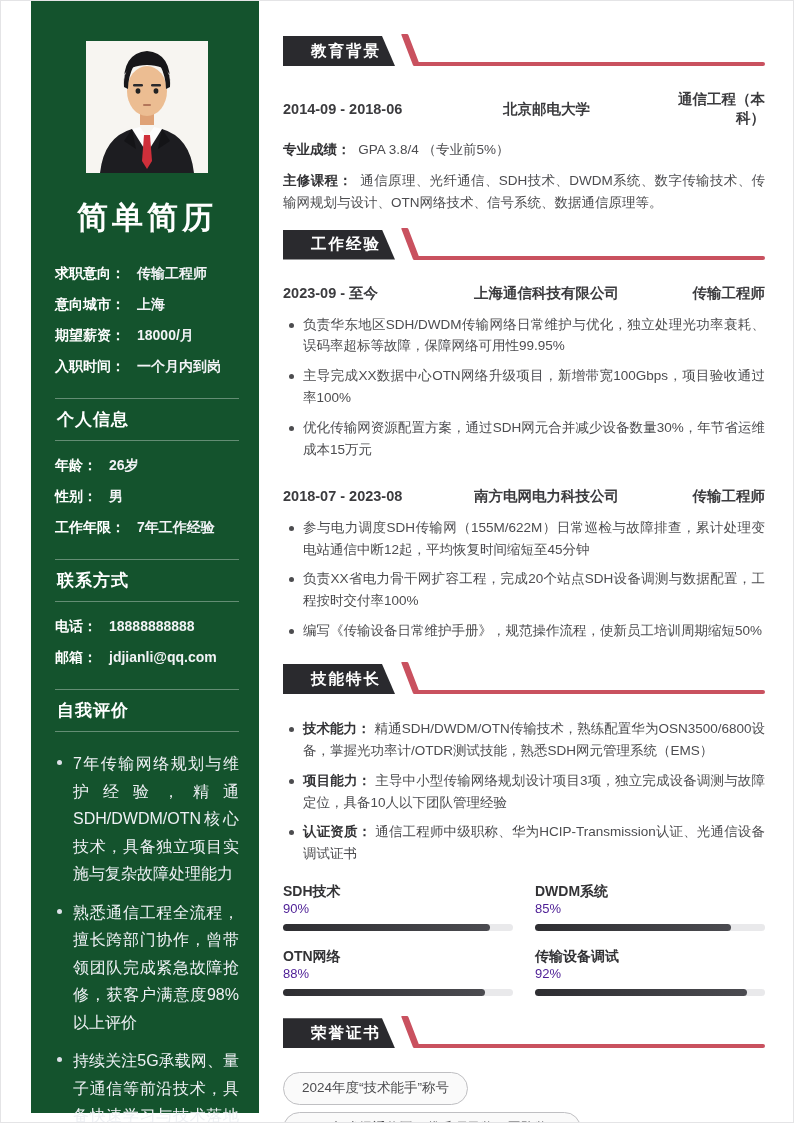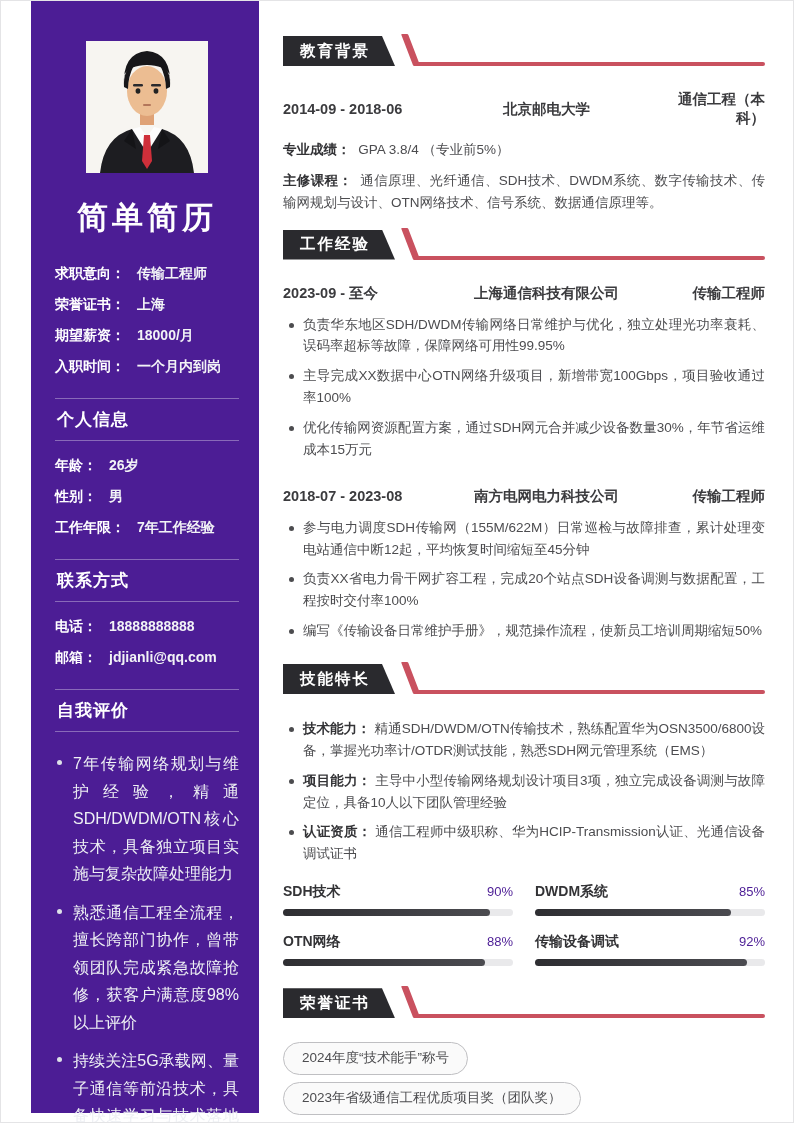--- a/index.html
+++ b/index.html
@@ -1,56 +1,56 @@
 <!DOCTYPE html>
 <html><head>
 <meta charset="utf-8">
 <style>
   html,body{margin:0;padding:0;background:#fff;}
   body{width:794px;height:1123px;position:relative;font-family:"Liberation Sans","DejaVu Sans",sans-serif;}
   .page{position:absolute;inset:0;width:794px;height:1123px;background:#fff;box-sizing:border-box;border:1px solid #e4e4e6;overflow:hidden;}
 
   
-  .sidebar{position:absolute;left:30px;top:0;width:228px;height:1112px;background:#4c1d95;color:#eef0f4;box-sizing:border-box;padding:40px 20px 0 24px;}
+  .sidebar{position:absolute;left:30px;top:0;width:228px;height:1112px;background:#14532d;color:#eef0f4;box-sizing:border-box;padding:40px 20px 0 24px;}
   .photo-box{width:122px;height:132px;margin:0 auto;background:#f7f5f1;overflow:hidden;}
   .photo-box svg{display:block;}
   .name{margin:24px 0 0;text-align:center;color:#ffffff;font-size:31px;font-weight:700;letter-spacing:4px;}
   .kv-list{margin-top:26px;}
   .kv{display:flex;align-items:baseline;margin-bottom:13px;font-size:14px;}
   .kv-label{font-weight:700;color:#ffffff;margin-right:12px;white-space:nowrap;}
   .kv-value{font-weight:700;color:#f2f3f6;}
   .side-head{margin-top:22px;margin-bottom:16px;padding:9px 2px;border-top:1px solid rgba(255,255,255,.34);border-bottom:1px solid rgba(255,255,255,.34);font-size:17px;font-weight:700;color:#ffffff;letter-spacing:1px;}
   .side-blist{list-style:none;margin:18px 0 0;padding:0;}
   .side-blist li{position:relative;padding-left:18px;margin-bottom:11px;font-size:16px;line-height:1.72;color:#eef0f4;text-align:justify;}
   .side-blist li::before{content:"";position:absolute;left:2px;top:10px;width:5px;height:5px;border-radius:50%;background:#dde1e8;}
 
   
   .content{position:absolute;left:282px;top:33px;width:482px;}
   .section{margin-bottom:14px;}
   .sec-header{position:relative;height:34px;margin-bottom:22px;}
-  .sec-badge{position:absolute;left:0;top:2px;width:112px;height:30px;background:#2a2a2e;clip-path:polygon(0 0,calc(100% - 13px) 0,100% 100%,0 100%);display:flex;align-items:center;padding-left:17px;box-sizing:border-box;color:#fff;font-size:15.5px;font-weight:700;letter-spacing:2px;}
+  .sec-badge{position:absolute;left:0;top:2px;width:112px;height:30px;background:#2a2a2e;clip-path:polygon(0 0,calc(100% - 13px) 0,100% 100%,0 100%);display:flex;align-items:center;padding-left:28px;box-sizing:border-box;color:#fff;font-size:15.5px;font-weight:700;letter-spacing:2px;}
   .sec-stripe{position:absolute;left:118px;top:0;width:7px;height:32px;background:#c9515f;transform:skewX(21deg);transform-origin:top left;border-radius:1px;}
   .sec-line{position:absolute;left:134px;right:0;top:28px;height:4px;background:#c9515f;border-radius:2px;}
 
   .entry-head{display:flex;align-items:center;font-weight:700;color:#3b3b3e;font-size:14.5px;margin:0 0 11px;}
   .entry-head .period{width:155px;}
   .entry-head .org{flex:1;text-align:center;}
   .entry-head .role{width:110px;text-align:right;}
 
   .edu-line{margin:0 0 9px;font-size:13.5px;line-height:1.62;color:#4c4c4f;text-align:justify;}
   .inline-label{font-weight:700;color:#333336;margin-right:4px;}
 
   .blist{list-style:none;margin:0;padding:0;}
   .blist li{position:relative;padding-left:20px;margin-bottom:8px;font-size:13.5px;line-height:1.62;color:#4c4c4f;text-align:justify;}
   .blist li::before{content:"";position:absolute;left:6px;top:9px;width:5px;height:5px;border-radius:50%;background:#4c4c4f;}
   .job{margin-bottom:26px;}
   .job:last-child{margin-bottom:0;}
 
   .bars{display:grid;grid-template-columns:1fr 1fr;column-gap:22px;row-gap:17px;margin-top:18px;}
-  .bar-top{display:flex;justify-content:space-between;align-items:baseline;margin-bottom:8px;}
+  .bar-top{display:flex;justify-content:space-between;align-items:baseline;margin-bottom:8px;flex-direction:column;}
   .bar-name{font-weight:700;font-size:14px;color:#333336;}
   .bar-pct{font-size:13px;color:#4c1d95;}
   .bar-track{height:7px;background:#e9e9eb;border-radius:4px;}
   .bar-fill{height:7px;border-radius:4px;background:linear-gradient(90deg,#2e2e32,#4b4b50);}
 
   .pills{display:flex;flex-wrap:wrap;gap:7px;margin:14px 0 16px;}
   .pill{border:1px solid #bfbfc2;background:#fafafa;border-radius:17px;padding:6px 18px;font-size:13.5px;color:#4c4c4f;line-height:1.4;}
 
   .spacer-work{margin-bottom:20px;}
 </style>
@@ -83,21 +83,21 @@
     </div>
 
     <h1 class="name">简单简历</h1>
 
     <div class="kv-list">
       <div class="kv">
         <span class="kv-label">求职意向：</span>
         <span class="kv-value">传输工程师</span>
       </div>
       <div class="kv">
-        <span class="kv-label">荣誉证书：</span>
+        <span class="kv-label">意向城市：</span>
         <span class="kv-value">上海</span>
       </div>
       <div class="kv">
         <span class="kv-label">期望薪资：</span>
         <span class="kv-value">18000/月</span>
       </div>
       <div class="kv">
         <span class="kv-label">入职时间：</span>
         <span class="kv-value">一个月内到岗</span>
       </div>

